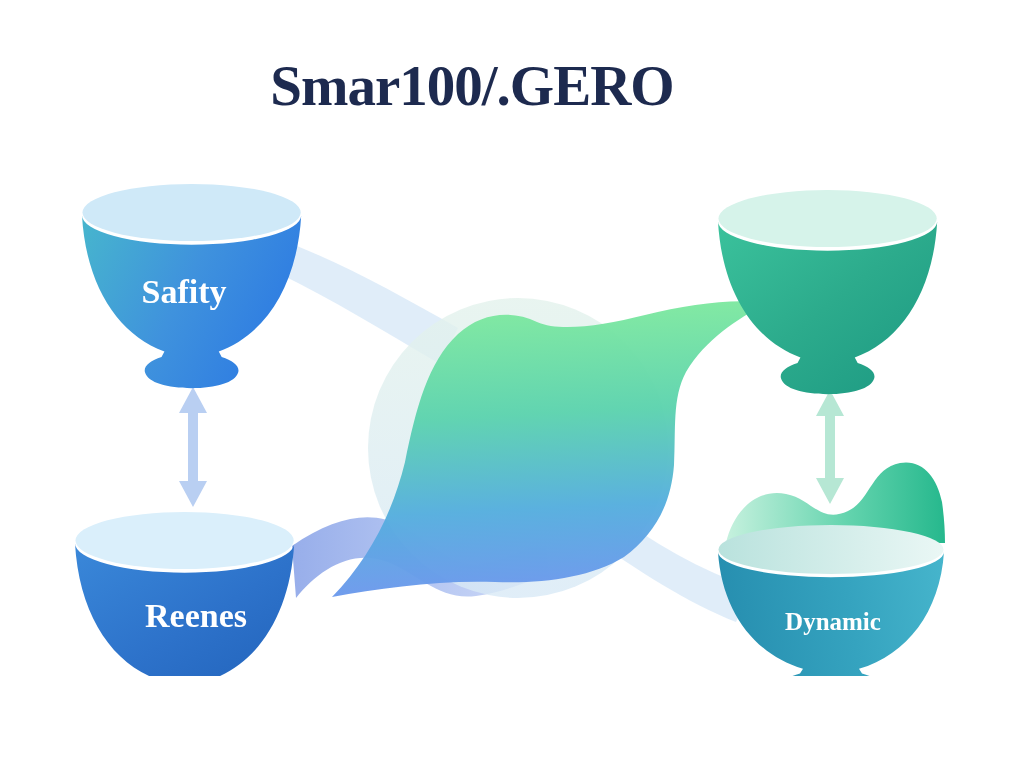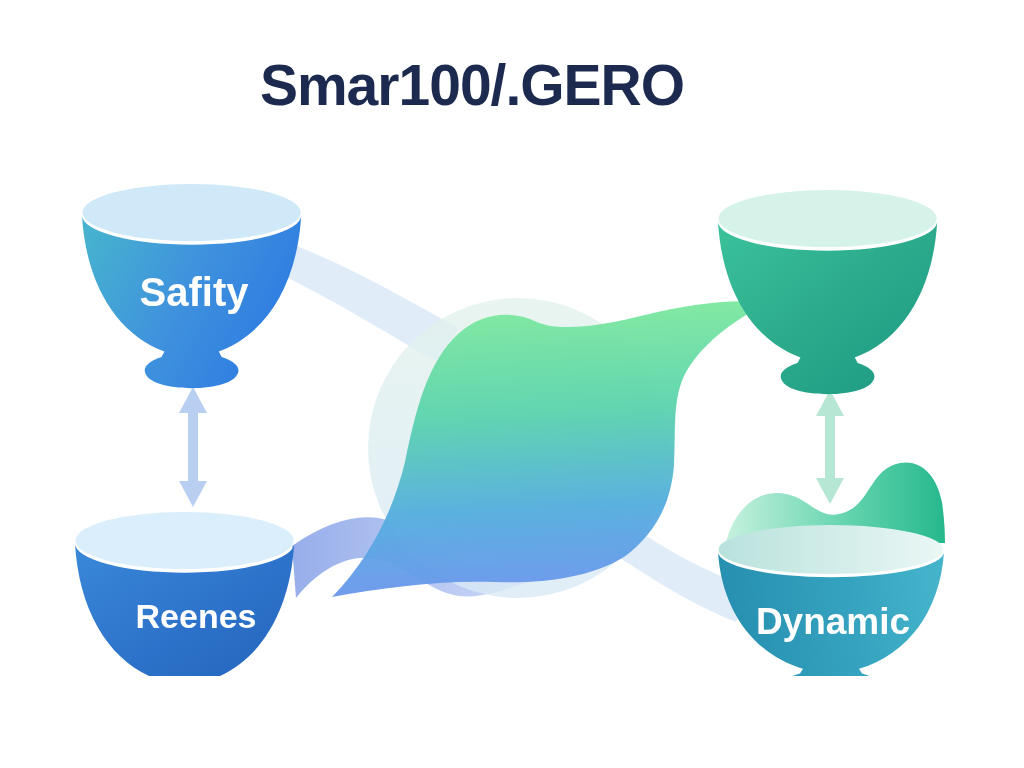--- a/index.html
+++ b/index.html
@@ -1,31 +1,31 @@
 <!DOCTYPE html>
 <html style="--background: #ffffff; --title_text: #1d2a4f; --label_text: #ffffff; --bowl_top_left_start: #47b6cd; --bowl_top_left_end: #2f7de2; --bowl_top_right_start: #3bc29c; --bowl_top_right_end: #1f9c84; --bowl_bottom_left_start: #3a88d9; --bowl_bottom_left_end: #2263bb; --bowl_bottom_right_start: #278fb0; --bowl_bottom_right_end: #46b5cc; --blob_top: #80ea9e; --blob_bottom: #6e95ee; --halo_top: #e3f2ec; --halo_bottom: #d8e9f6; --arrow_blue: #b9cff2; --arrow_mint: #b6e7d4; --connector_blue: #dbeaf8; --ribbon_periwinkle: #8ca5e8; --ribbon_light: #ccd9f8; --wave_green: #26b88d; --wave_mint: #c6f1de;"><head>
 <meta charset="utf-8">
 <style>
   html,body{margin:0;padding:0;}
   body{background:#ffffff;font-family:"Liberation Sans",sans-serif;}
-  .canvas{position:relative;width:1024px;height:676px;background:var(--background,#ffffff);overflow:hidden;}
+  .canvas{position:relative;width:1024px;height:676px;background:var(--background,#ffffff);overflow:hidden;font-family:Liberation Serif, serif;}
   .canvas svg{position:absolute;left:0;top:0;}
   .page-title{
     position:absolute;left:472px;top:85px;transform:translate(-50%,-50%);
     font-size:57px;font-weight:bold;letter-spacing:-1px;white-space:nowrap;
     color:var(--title_text,#1d2a4f);
   }
   .bowl-label{
     position:absolute;transform:translate(-50%,-50%);
     color:var(--label_text,#ffffff);font-weight:bold;text-align:center;
   }
-  #label-safity{left:194px;top:292px;font-size:40px;}
+  #label-safity{left:184px;top:292px;font-size:34px;}
   #label-sauth{left:832px;top:292px;font-size:34px;}
   #label-reenes{left:196px;top:616px;font-size:34px;text-align:right;}
-  #label-dynamic{left:833px;top:622px;font-size:37px;line-height:1.1;}
+  #label-dynamic{left:833px;top:622px;font-size:25px;line-height:1.1;}
 </style>
 </head>
 <body>
 
 <div class="canvas">
 
   <svg width="1024" height="768" viewBox="0 0 1024 768">
     <defs>
 
       <path id="bowl-shape" d="M 7 42 C 11 118 44 172 92 190 L 89 196 C 77 200 70 206 72 213 C 75 224 95 230 120 230 C 145 230 165 224 168 213 C 170 206 163 200 151 196 L 148 190 C 196 172 229 118 233 42 A 113 32 0 0 1 7 42 Z"></path>

